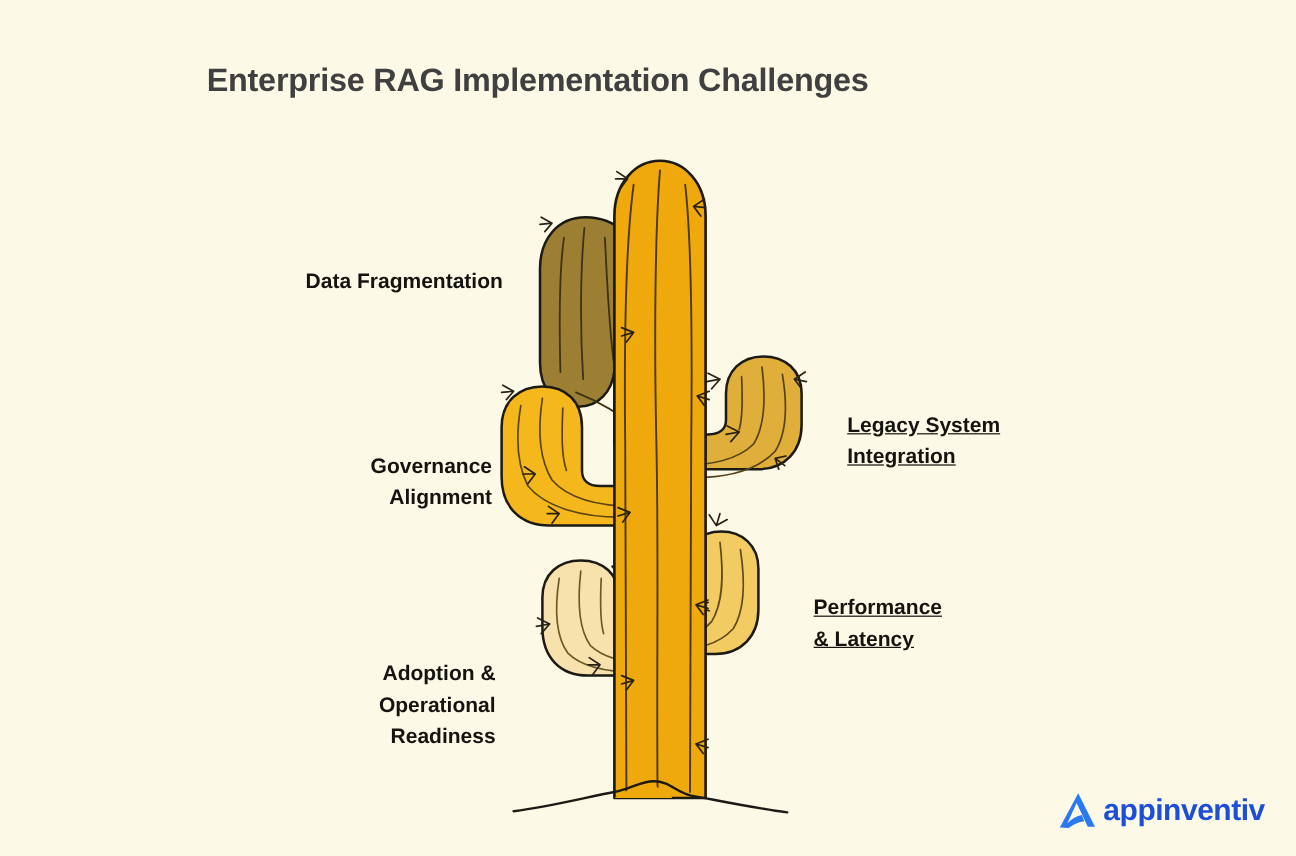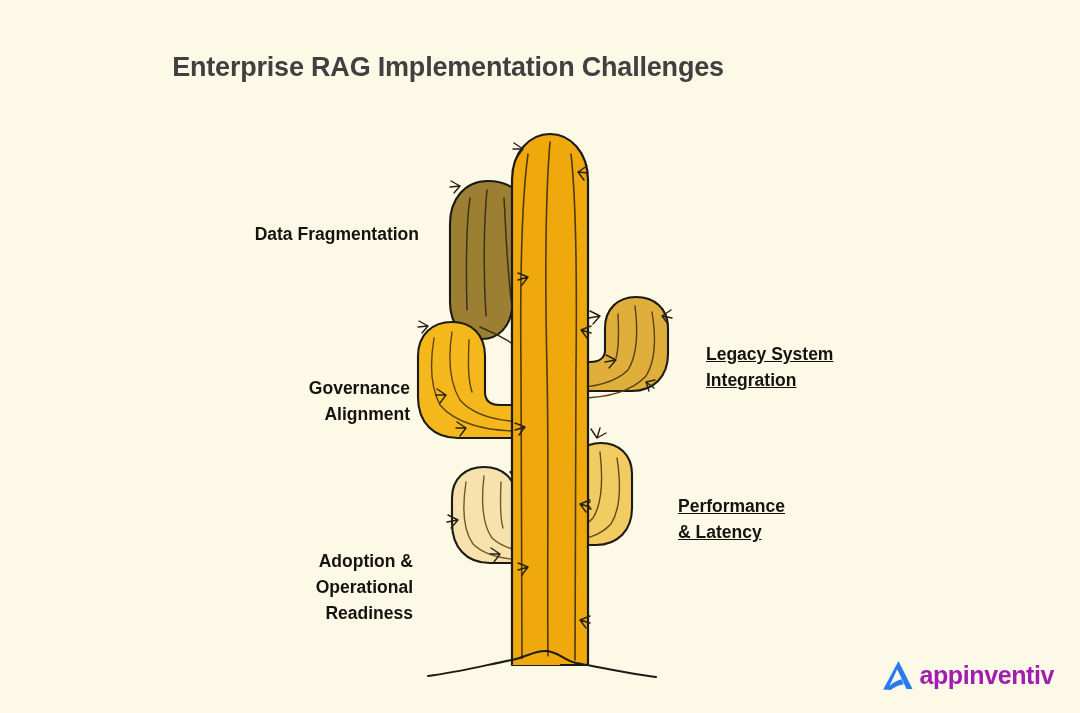--- a/index.html
+++ b/index.html
@@ -76,21 +76,21 @@
     right: 26px;
     bottom: 22px;
     display: flex;
     align-items: center;
     gap: 4px;
   }
   .logo-mark { display: block; }
   .logo-text {
     font-size: 25px;
     font-weight: 600;
-    color: #a21caf;
+    color: #1d4ed8;
     letter-spacing: -0.4px;
     line-height: 1;
   }
 </style>
 </head>
 <body style="background: rgb(253, 249, 231);">
 
 <div id="infographic">
 
   <div class="title">Enterprise RAG Implementation Challenges</div>

